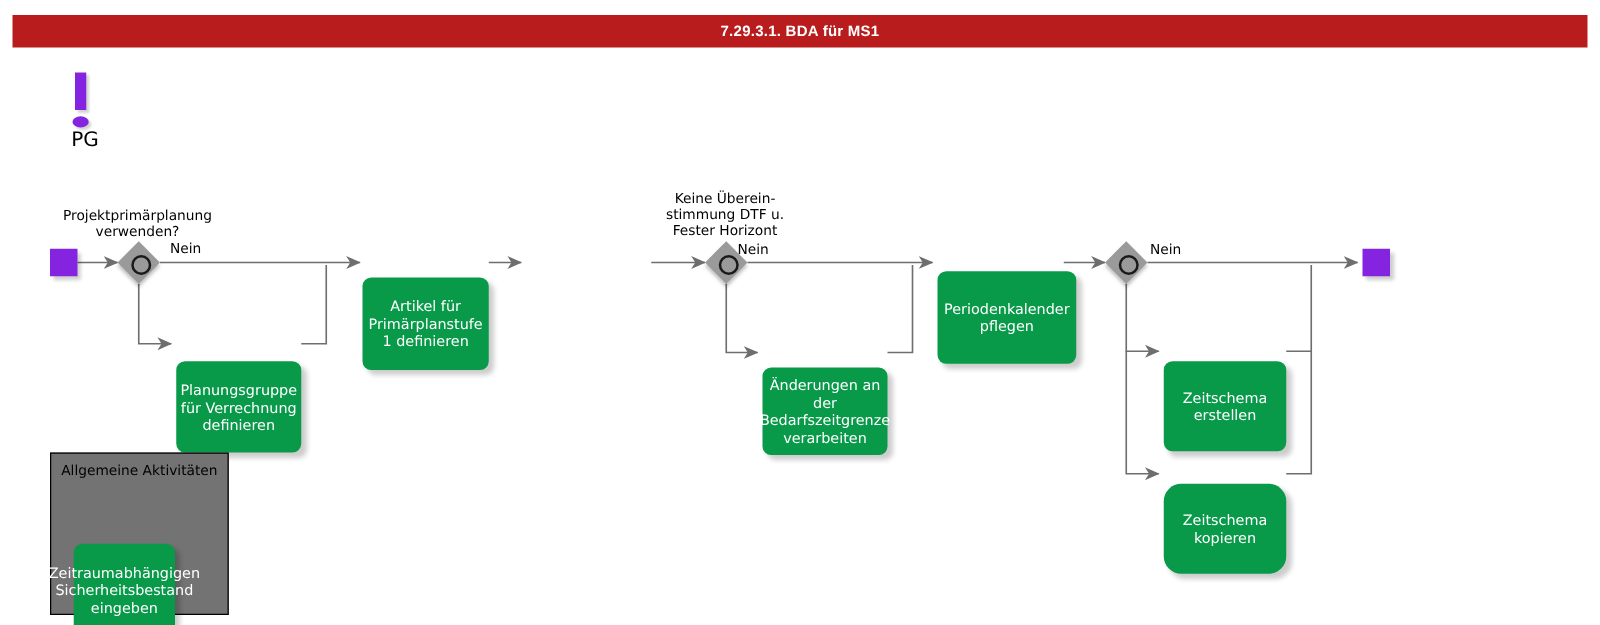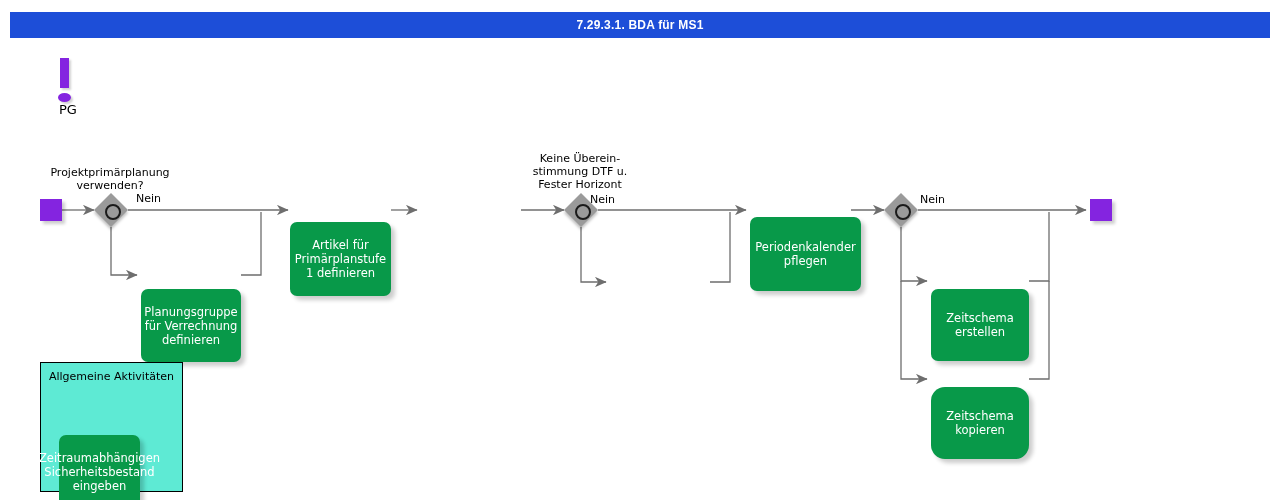--- a/index.html
+++ b/index.html
@@ -8,21 +8,21 @@
     background:#ffffff;
     font-family:"DejaVu Sans","Liberation Sans",sans-serif;
     position:relative;
     overflow:hidden;
   }
   #canvas{position:absolute;left:0;top:0;width:1280px;height:500px;}
 
   
   .titlebar{
     position:absolute;left:10px;top:12px;width:1260px;height:26px;
-    background:#1d4ed8;
+    background:#b91c1c;
     display:flex;align-items:center;justify-content:center;
   }
   .titlebar .t{
     color:#ffffff;font-size:12px;font-weight:bold;
     font-family:"Liberation Sans",sans-serif;
     letter-spacing:.2px;
   }
 
   
   .pg{position:absolute;left:52px;top:58px;width:36px;height:56px;}
@@ -31,21 +31,21 @@
     background:#8424e0;
     box-shadow:2px 2px 2px rgba(0,0,0,.18);
   }
   .pg .dot{
     position:absolute;left:6px;top:35px;width:13px;height:9px;
     border-radius:50%;background:#8424e0;
     box-shadow:2px 2px 2px rgba(0,0,0,.18);
   }
   .pg .lbl{
     position:absolute;left:-2px;top:44px;width:36px;text-align:center;
-    font-size:13px;color:#000;
+    font-size:16px;color:#000;
     font-family:"DejaVu Sans",sans-serif;
   }
 
   
   .term{
     position:absolute;width:22px;height:22px;background:#8424e0;
     box-shadow:3px 3px 3px rgba(0,0,0,.20);
   }
 
   .task{
@@ -86,21 +86,21 @@
     color:#000;font-family:"DejaVu Sans",sans-serif;white-space:pre-line;
   }
   .elabel{
     position:absolute;font-size:11px;color:#000;
     font-family:"DejaVu Sans",sans-serif;
   }
 
   
   .legend{
     position:absolute;left:40px;top:362px;width:141px;height:128px;
-    border:1.5px solid #000;background:#5eead4;
+    border:1.5px solid #000;background:#737373;
   }
   .legend .cap{
     position:absolute;left:0;top:7px;width:141px;text-align:center;
     font-size:11px;color:#000;font-family:"DejaVu Sans",sans-serif;
   }
 
   svg.wires{position:absolute;left:0;top:0;width:1280px;height:500px;pointer-events:none;}
 </style>
 </head>
 <body>
@@ -175,20 +175,21 @@
 
   <div class="qlabel" style="left:500px;top:152px;width:160px;">Keine Überein-
 stimmung DTF u.
 Fester Horizont</div>
   <div class="decision" style="left:564px;top:193px;">
     <div class="dia"></div>
     <div class="ring"></div>
   </div>
   <div class="elabel" style="left:590px;top:193px;">Nein</div>
 
+  <div class="task" style="left:610px;top:250px;width:100px;height:70px;">Änderungen an der Bedarfszeitgrenze verarbeiten</div>
 
   <div class="task" style="left:750px;top:173px;width:111px;height:74px;">Periodenkalender pflegen</div>
 
   <div class="decision" style="left:884px;top:193px;">
     <div class="dia"></div>
     <div class="ring"></div>
   </div>
   <div class="elabel" style="left:920px;top:193px;">Nein</div>
 
   <div class="task" style="left:931px;top:245px;width:98px;height:72px;">Zeitschema erstellen</div>

